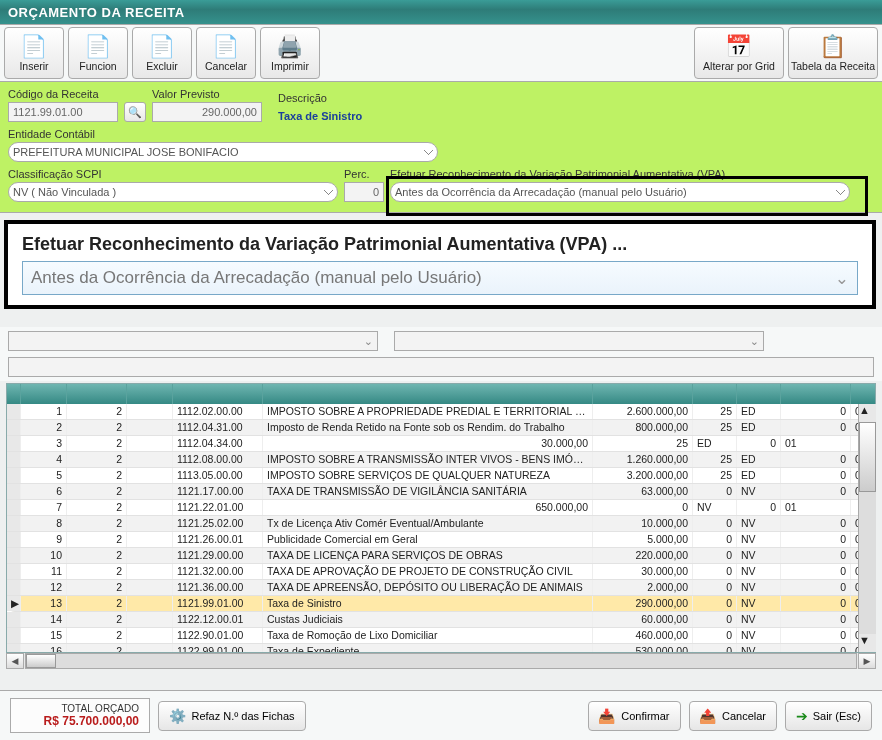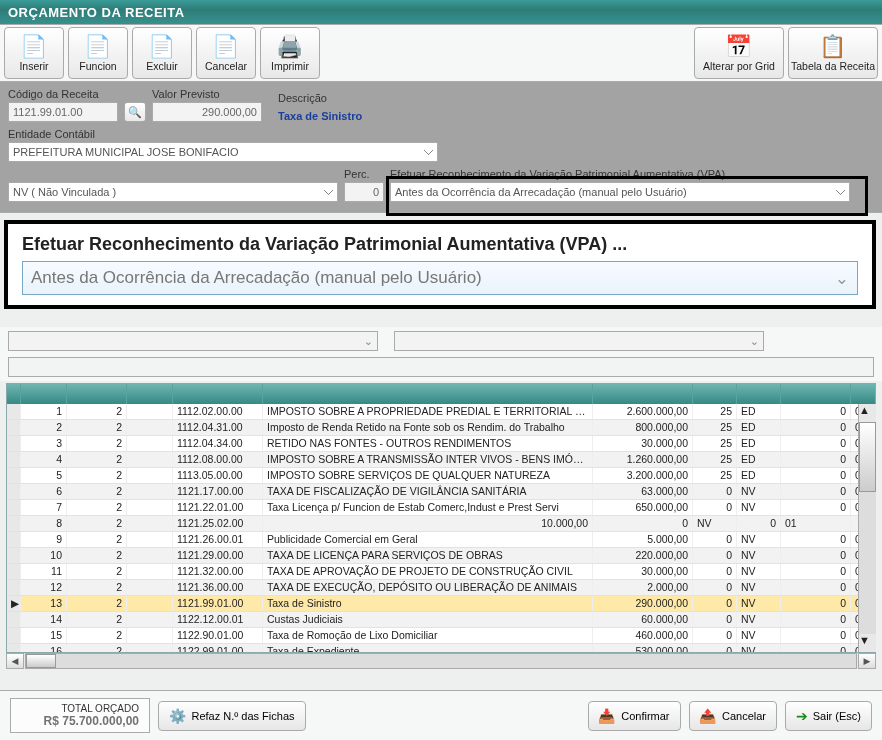--- a/index.html
+++ b/index.html
@@ -45,33 +45,33 @@
     display: flex;
     flex-direction: column;
     align-items: center;
     justify-content: center;
     cursor: pointer;
     font-size: 10.5px;
   }
   .tbbtn .ico { font-size: 22px; line-height: 22px; height: 26px; display:flex;align-items:center;justify-content:center;}
   .tbwide { width: 90px; }
   .tbright { margin-left: auto; }
-  .formarea { padding: 6px 8px 4px 8px; background:#a3a3a3; border-bottom:1px solid #aaa;}
+  .formarea { padding: 6px 8px 4px 8px; background:#bef264; border-bottom:1px solid #aaa;}
   .row { display:flex; align-items:flex-end; gap:6px; margin-bottom:6px;}
   .field { display:flex; flex-direction:column; }
   .field label { font-size:11px; color:#333; margin-bottom:2px;}
   input.txt, select.sel, .txt-display {
     height: 20px; border:1px solid #aaa; background:#fff;
     padding: 2px 4px; font: inherit; color:#555;
   }
   input.txt[readonly]{ background:#f3f3f3; color:#666;} .w110{width:110px;} .w430{width:430px;}
   .w385{width:385px;} .w40{width:40px;}
   .descval { color:#1a3f9c; font-weight:bold; padding-top:4px;}
   .lookup { width:22px;height:20px;border:1px solid #aaa;background:linear-gradient(#fff,#e8e8e8);border-radius:3px;display:flex;align-items:center;justify-content:center;cursor:pointer;}
-  .sel { appearance:none; background:#f3f3f3;}
+  .sel { appearance:none; background:#f3f3f3;border-radius:10px;}
   .sel.combo { padding-right:18px; background-image: linear-gradient(45deg,transparent 45%,#888 50%,transparent 55%),linear-gradient(-45deg,transparent 45%,#888 50%,transparent 55%); background-position: right 8px center, right 4px center; background-size:5px 5px; background-repeat:no-repeat;}
   .highlight-box {
     position:absolute;
     border:3px solid #000;
     pointer-events:none;
     z-index:50;
   }
   .callout {
     position:absolute;
     background:#fff;
@@ -109,21 +109,21 @@
   .hscroll .track{flex:1;height:16px;background:#ddd;border:1px solid #aaa;margin:0 1px;position:relative;}
   .hscroll .thumb{position:absolute;left:0;top:0;height:100%;width:30px;background:linear-gradient(#fff,#ccc);border:1px solid #999;}
   .vscroll { position:absolute; right:-1px; top:20px; bottom:0; width:18px; background:#e8e8e8; border-left:1px solid #aaa; display:flex;flex-direction:column;}
   .vscroll .sbbtn{height:18px;}
   .vscroll .vtrack{flex:1;background:#ddd;position:relative;}
   .vscroll .vthumb{position:absolute;left:0;top:0;width:100%;height:70px;background:linear-gradient(#fff,#ccc);border:1px solid #999;}
   
   .footer { display:flex; align-items:center; padding:8px 10px; border-top:1px solid #aaa; background:#f6f8f8; gap:8px; position:absolute;bottom:0;left:0;right:0;height:50px;}
   .totalbox { border:1px solid #aaa; padding:4px 10px; background:#fcfcfc; text-align:right; min-width:140px;}
   .totalbox .lbl{font-size:10px;color:#333;}
-  .totalbox .val{color:#737373;font-weight:bold;font-size:12px;}
+  .totalbox .val{color:#b91c1c;font-weight:bold;font-size:12px;}
   .fbtn { height:30px; padding:0 10px; border:1px solid #aaa; border-radius:4px; background:linear-gradient(#fff,#e6e6e6); display:flex; align-items:center; gap:5px; cursor:pointer; font:inherit;}
   .fbtn .ico{font-size:14px;}
   .spacer{flex:1;}
   
   svg.connectors { position:absolute; inset:0; pointer-events:none; z-index:55;}
 </style>
 </head>
 <body>
 
 <div class="titlebar">
@@ -186,20 +186,21 @@
   <div class="row">
     <div class="field" style="flex:0 0 430px;">
       <label>Entidade Contábil</label>
       <select class="sel combo w430">
         <option>PREFEITURA MUNICIPAL JOSE BONIFACIO</option>
       </select>
     </div>
   </div>
   <div class="row">
     <div class="field" style="flex:0 0 330px;">
+      <label>Classificação SCPI</label>
       <select class="sel combo" style="width:330px">
         <option>NV ( Não Vinculada )</option>
       </select>
     </div>
     <div class="field">
       <label>Perc.</label>
       <input class="txt w40 r" readonly="" value="0" style="">
     </div>
     <div class="field" style="flex:1;">
       <label>Efetuar Reconhecimento da Variação Patrimonial Aumentativa (VPA) ...</label>
@@ -278,21 +279,20 @@
         <div>ED</div>
         <div class="r">0</div>
         <div>01</div>
       </div>
       <div class="gridrow">
         <div class="rowind"></div>
         <div class="r">3</div>
         <div class="r">2</div>
         <div></div>
         <div>1112.04.34.00</div>
-        <div>RETIDO NAS FONTES - OUTROS RENDIMENTOS</div>
         <div class="r">30.000,00</div>
         <div class="r">25</div>
         <div>ED</div>
         <div class="r">0</div>
         <div>01</div>
       </div>
       <div class="gridrow">
         <div class="rowind"></div>
         <div class="r">4</div>
         <div class="r">2</div>
@@ -317,46 +317,46 @@
         <div>ED</div>
         <div class="r">0</div>
         <div>01</div>
       </div>
       <div class="gridrow">
         <div class="rowind"></div>
         <div class="r">6</div>
         <div class="r">2</div>
         <div></div>
         <div>1121.17.00.00</div>
-        <div>TAXA DE FISCALIZAÇÃO DE VIGILÂNCIA SANITÁRIA</div>
+        <div>TAXA DE TRANSMISSÃO DE VIGILÂNCIA SANITÁRIA</div>
         <div class="r">63.000,00</div>
         <div class="r">0</div>
         <div>NV</div>
         <div class="r">0</div>
         <div>01</div>
       </div>
       <div class="gridrow">
         <div class="rowind"></div>
         <div class="r">7</div>
         <div class="r">2</div>
         <div></div>
         <div>1121.22.01.00</div>
-        <div>Taxa Licença p/ Funcion de Estab Comerc,Indust e Prest Servi</div>
         <div class="r">650.000,00</div>
         <div class="r">0</div>
         <div>NV</div>
         <div class="r">0</div>
         <div>01</div>
       </div>
       <div class="gridrow">
         <div class="rowind"></div>
         <div class="r">8</div>
         <div class="r">2</div>
         <div></div>
         <div>1121.25.02.00</div>
+        <div>Tx de Licença Ativ Comér Eventual/Ambulante</div>
         <div class="r">10.000,00</div>
         <div class="r">0</div>
         <div>NV</div>
         <div class="r">0</div>
         <div>01</div>
       </div>
       <div class="gridrow">
         <div class="rowind"></div>
         <div class="r">9</div>
         <div class="r">2</div>
@@ -394,21 +394,21 @@
         <div>NV</div>
         <div class="r">0</div>
         <div>01</div>
       </div>
       <div class="gridrow">
         <div class="rowind"></div>
         <div class="r">12</div>
         <div class="r">2</div>
         <div></div>
         <div>1121.36.00.00</div>
-        <div>TAXA DE EXECUÇÃO, DEPÓSITO OU LIBERAÇÃO DE ANIMAIS</div>
+        <div>TAXA DE APREENSÃO, DEPÓSITO OU LIBERAÇÃO DE ANIMAIS</div>
         <div class="r">2.000,00</div>
         <div class="r">0</div>
         <div>NV</div>
         <div class="r">0</div>
         <div>01</div>
       </div>
       <div class="gridrow sel">
         <div class="rowind">▶</div>
         <div class="r">13</div>
         <div class="r">2</div>

